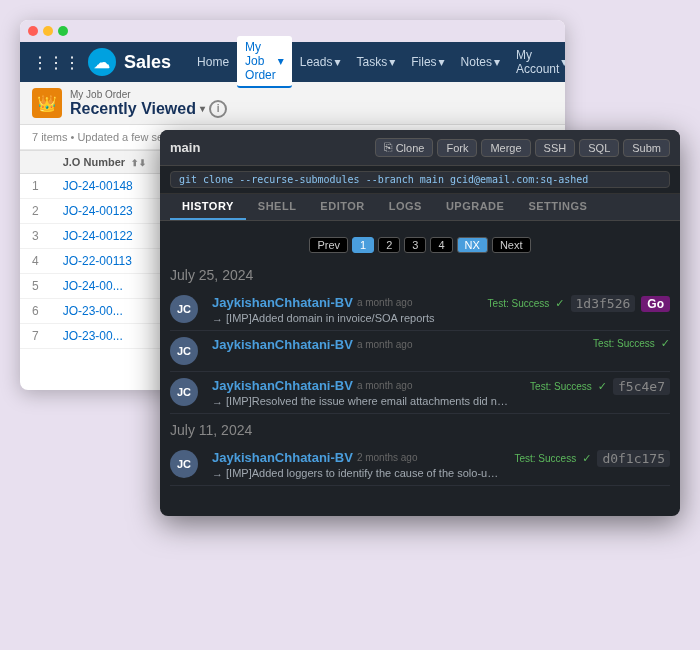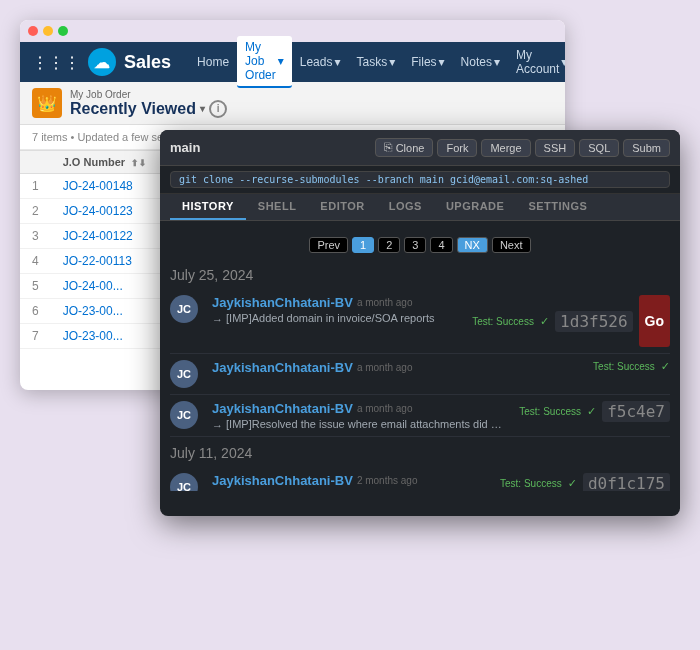--- a/index.html
+++ b/index.html
@@ -251,31 +251,31 @@
       display: flex; align-items: center; gap: 4px; margin-bottom: 2px;
     }
     .git-author { color: #4a9edd; font-size: 13px; font-weight: 600; }
     .git-time { color: #666; font-size: 10px; }
     .git-message { color: #a0a8b0; font-size: 11px; margin-top: 1px; overflow: hidden; text-overflow: ellipsis; white-space: nowrap; max-width: 300px; }
     .git-commit-right {
       display: flex; align-items: center; gap: 6px; flex-shrink: 0; text-align: right;
     }
     .git-hash {
       background: #2c3038; color: #888; border-radius: 3px;
-      padding: 1px 5px; font-family: monospace; font-size: 16px;
+      padding: 1px 5px; font-family: monospace; font-size: 13px;
     }
     .git-status {
       font-size: 10px; color: #5cb85c;
       display: flex; align-items: center; gap: 2px;
     }
     .git-status.success { color: #5cb85c; }
     .git-check { font-size: 11px; color: #5cb85c; }
     .go-btn {
-      background: #7f1d1d; color: #fff; border-radius: 3px;
-      padding: 18px 6px; font-size: 14px; font-weight: 600; cursor: pointer;
+      background: #701a75; color: #fff; border-radius: 3px;
+      padding: 1px 6px; font-size: 12px; font-weight: 600; cursor: pointer;
     }
   </style>
 </head>
 <body>
 
 <div class="sf-window">
   <div class="sf-titlebar">
     <div class="sf-dot red"></div>
     <div class="sf-dot yellow"></div>
     <div class="sf-dot green"></div>

